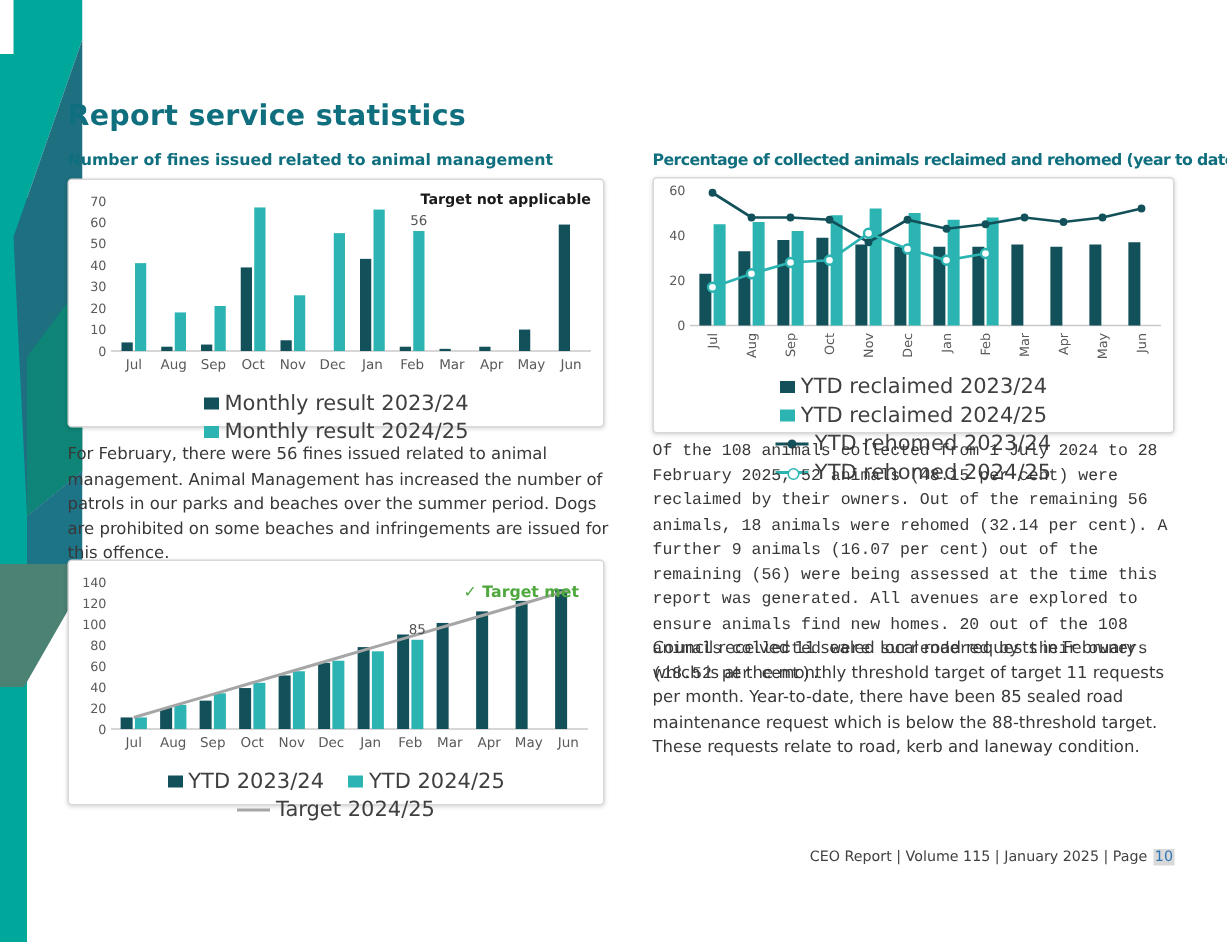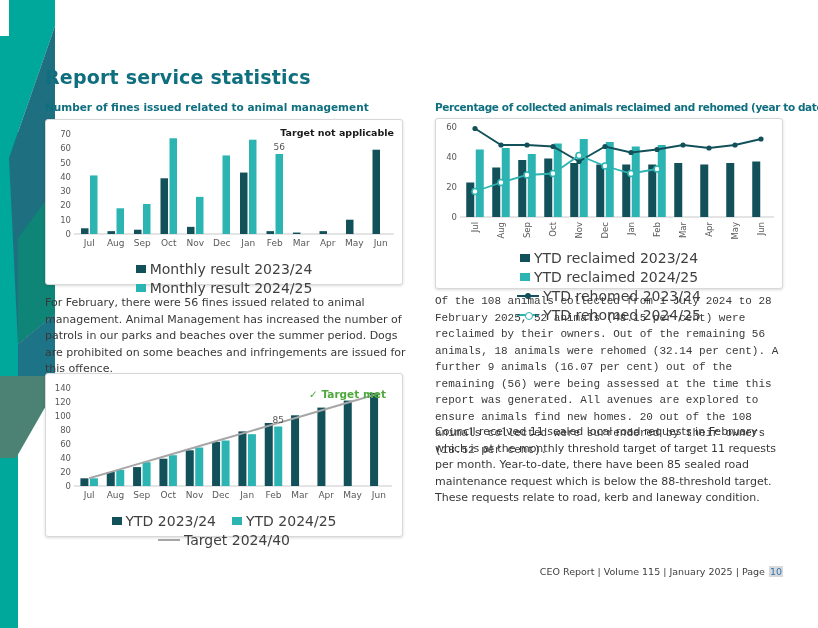--- a/index.html
+++ b/index.html
@@ -160,21 +160,21 @@
         <span class="legend-item">
           <span class="sw-bar" style="background: rgb(18, 80, 90);"></span>
           <span>YTD  2023/24</span>
         </span>
         <span class="legend-item">
           <span class="sw-bar" style="background: rgb(44, 180, 178);"></span>
           <span>YTD  2024/25</span>
         </span>
         <span class="legend-item">
           <span class="sw-line" style="background: rgb(166, 166, 166);"></span>
-          <span>Target 2024/40</span>
+          <span>Target 2024/25</span>
         </span>
       </div>
   </div>
 
   <h2 class="chart-subtitle" id="sub-animals">Percentage of collected animals reclaimed and rehomed (year to date)</h2>
 
   <div class="card" id="card-animals">
     <svg id="chart-animals" width="344" height="126">
         <text x="21" y="101" text-anchor="end" font-size="8.5" fill="#595959">0</text>
         <text x="21" y="71" text-anchor="end" font-size="8.5" fill="#595959">20</text>

